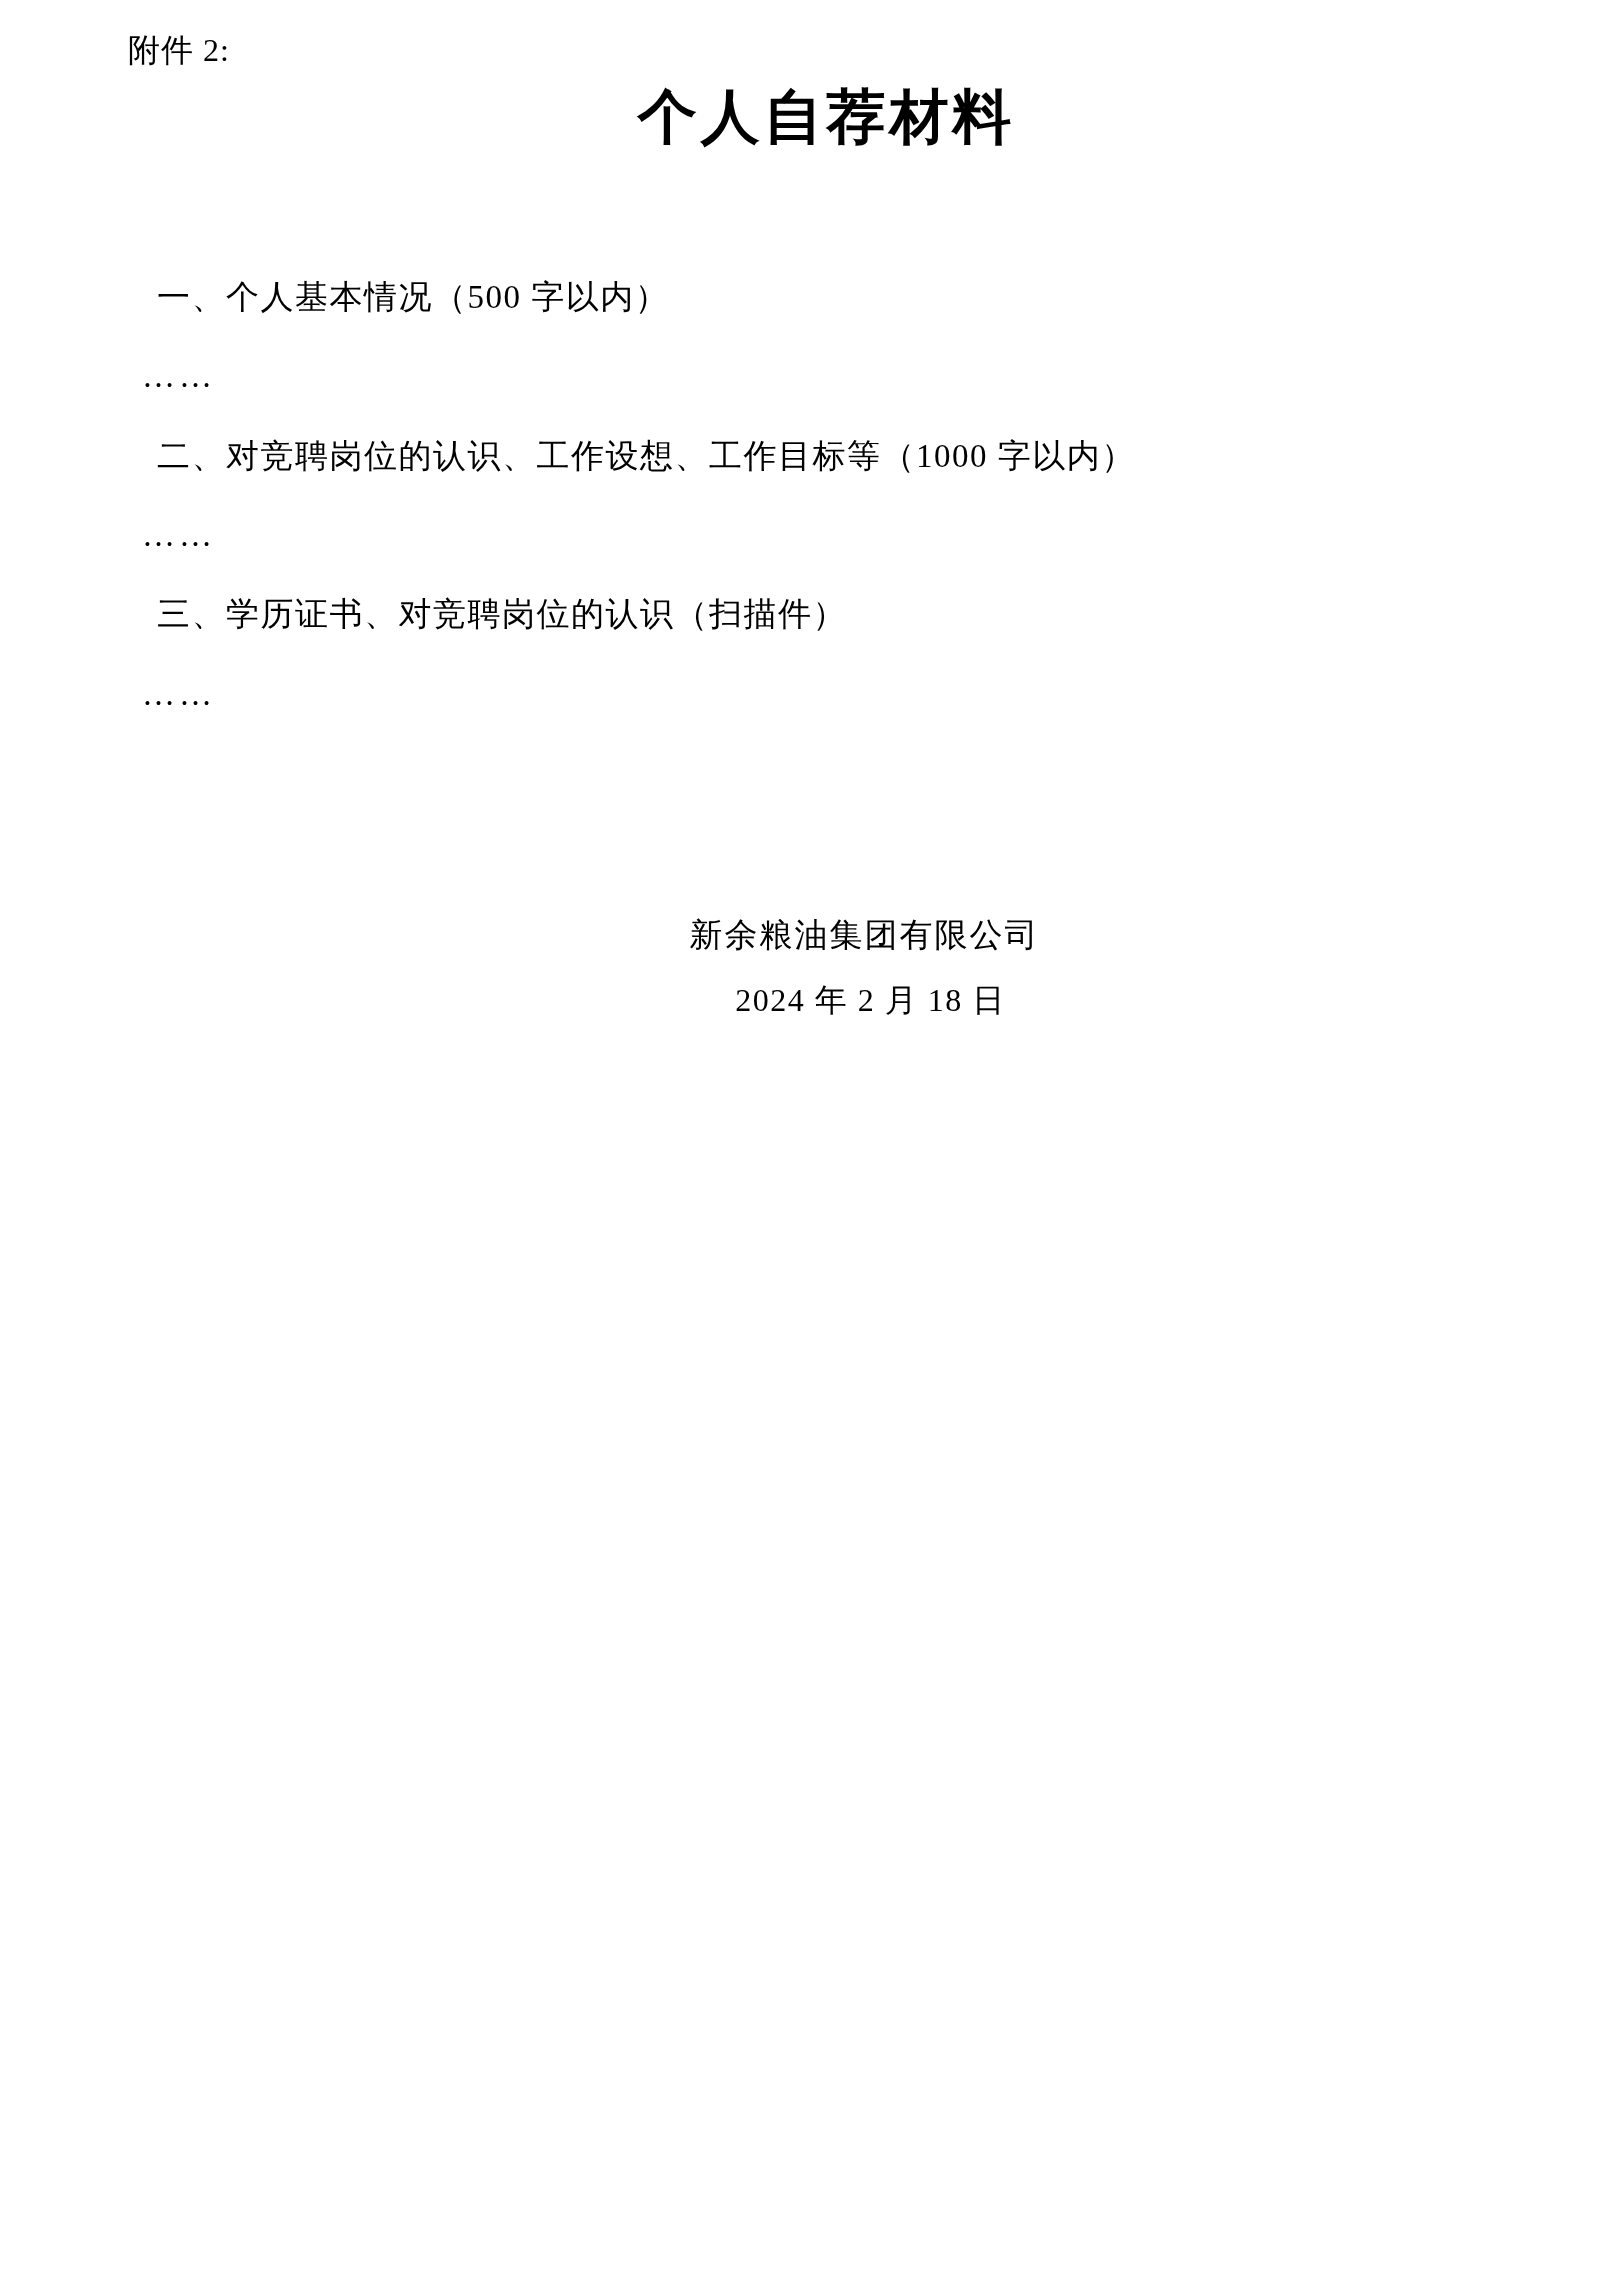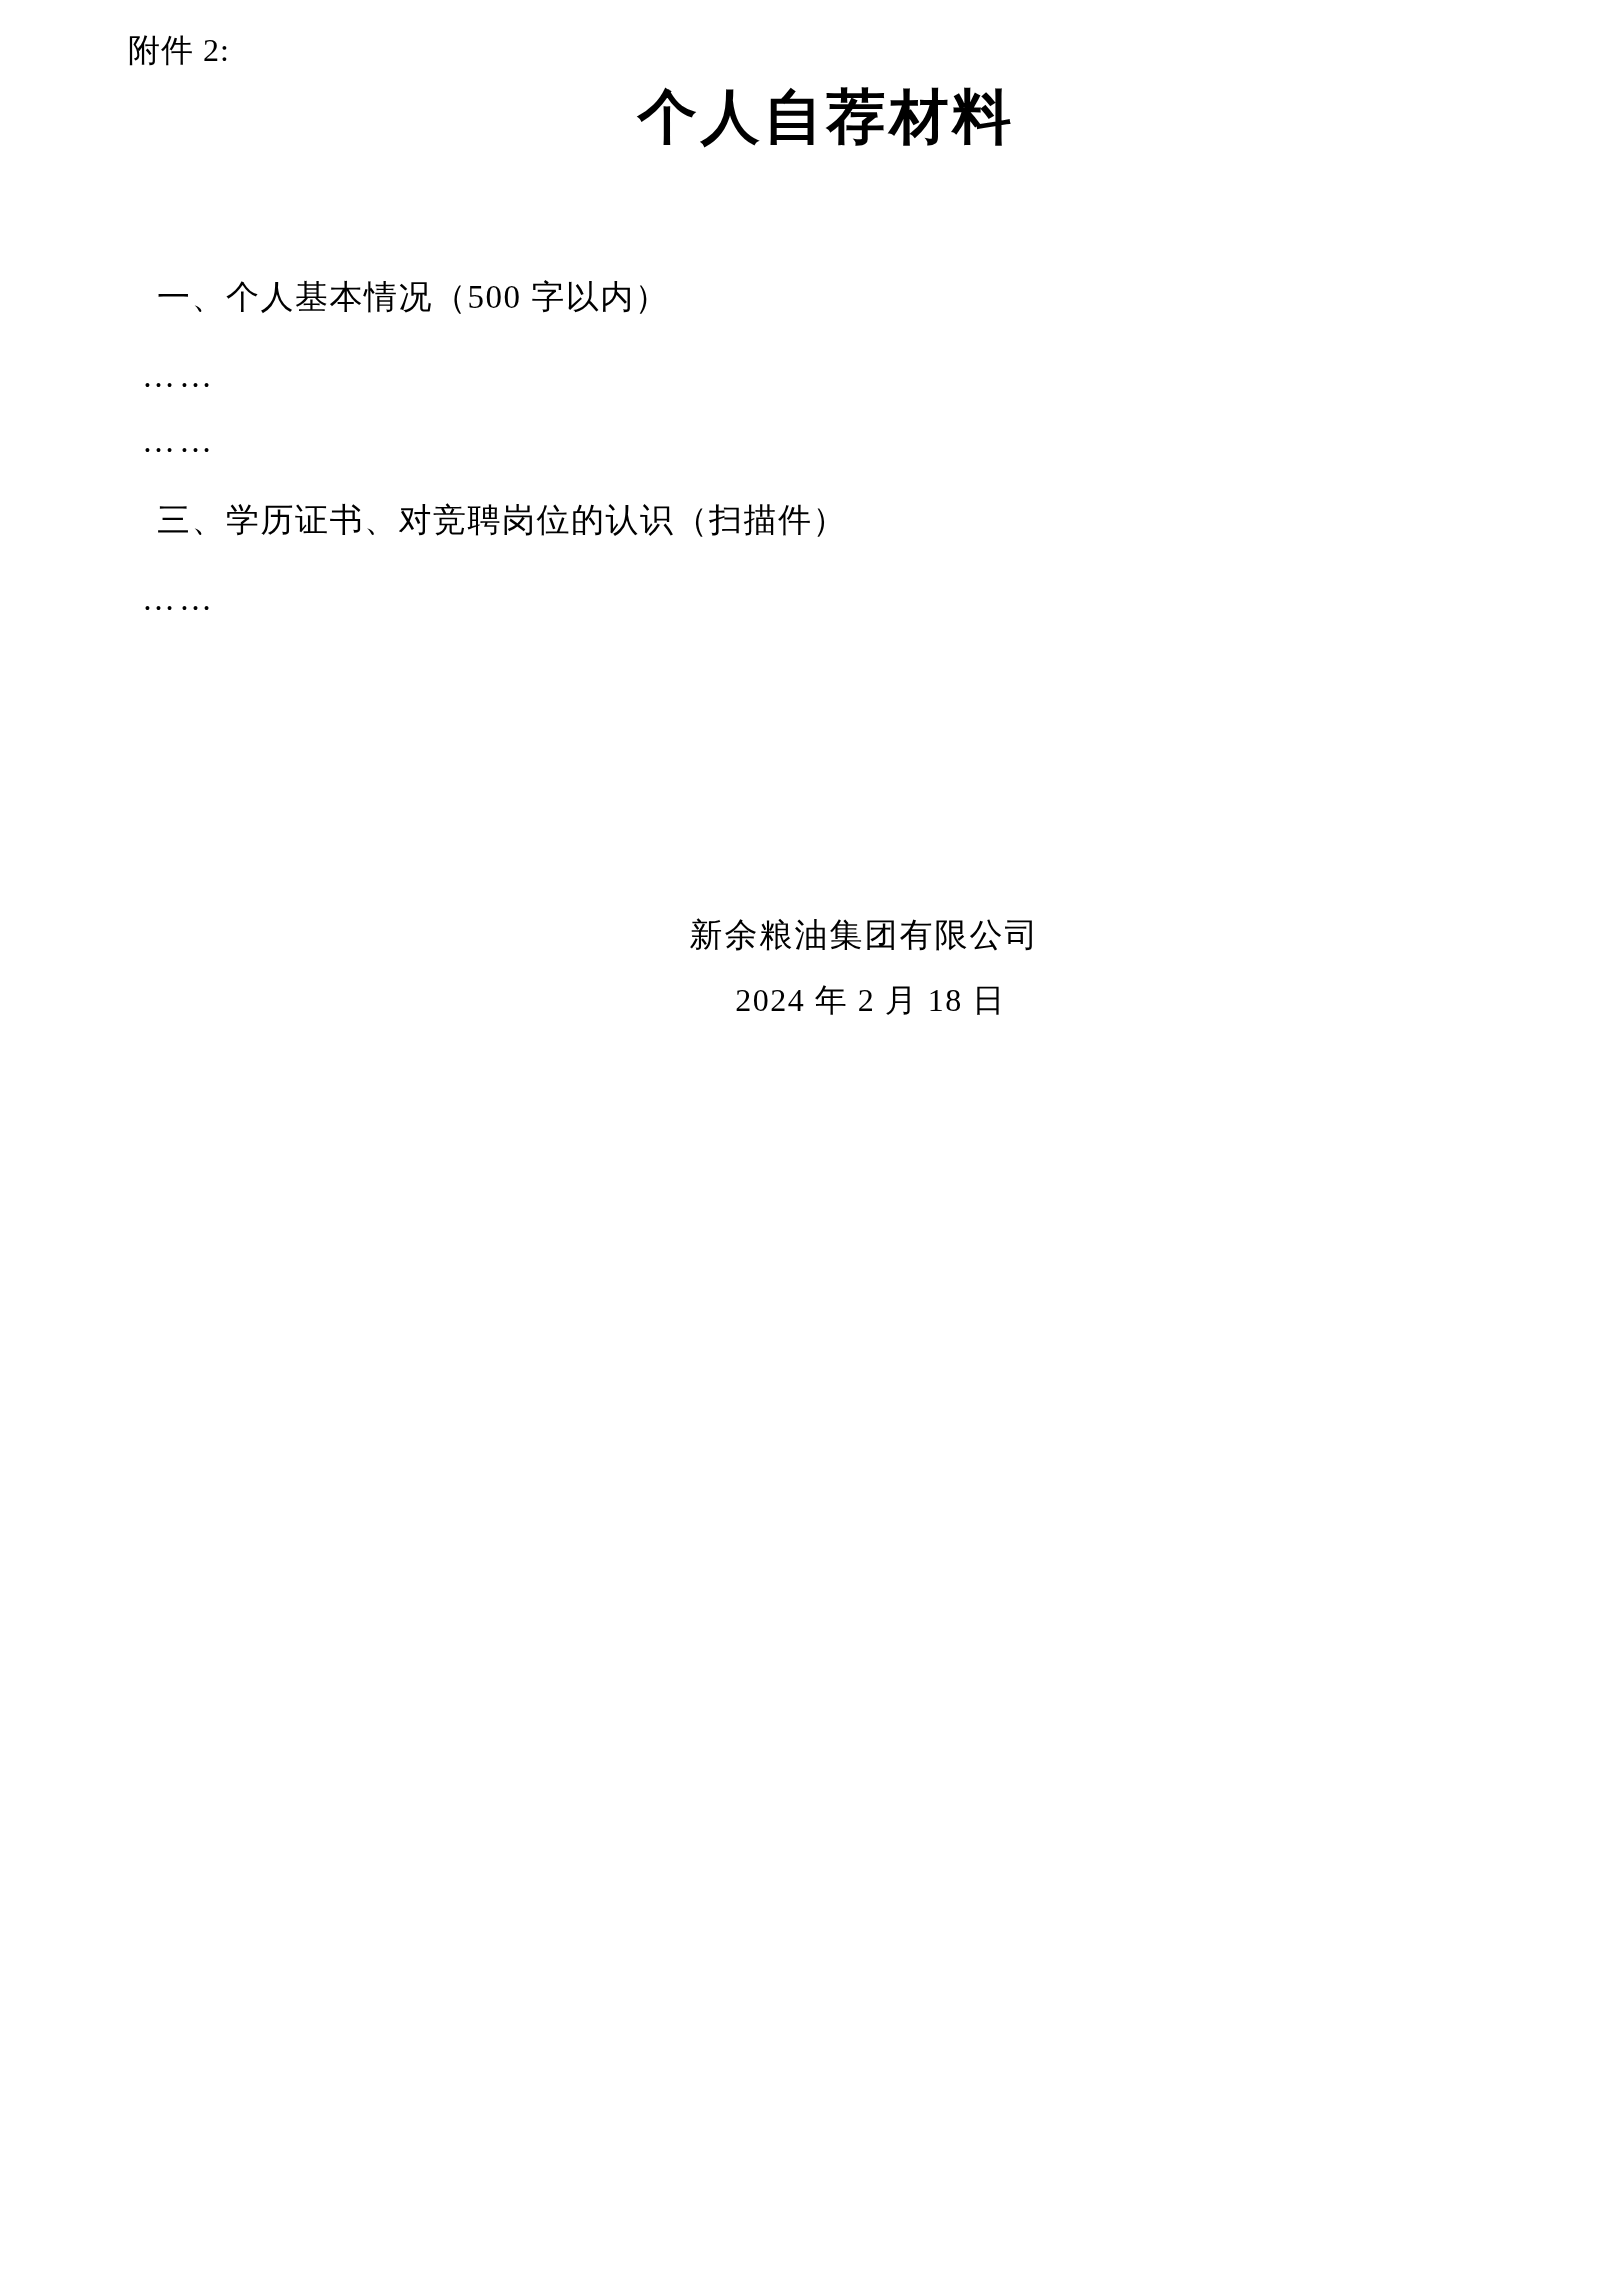--- a/index.html
+++ b/index.html
@@ -96,20 +96,21 @@
 
   <div class="attachment-label">附件 2:</div>
 
   <div class="doc-title">个人自荐材料</div>
 
   <div class="body-block">
 
     <p class="para">一、个人基本情况（500 字以内）</p>
     <p class="ellipsis">……</p>
 
+    <p class="para">二、对竞聘岗位的认识、工作设想、工作目标等（1000 字以内）</p>
     <p class="ellipsis">……</p>
 
     <p class="para">三、学历证书、对竞聘岗位的认识（扫描件）</p>
     <p class="ellipsis">……</p>
 
   </div>
 
   <div class="signature-block">
     <p class="sign-line">新余粮油集团有限公司</p>
     <p class="sign-date">2024 年 2 月 18 日</p>

